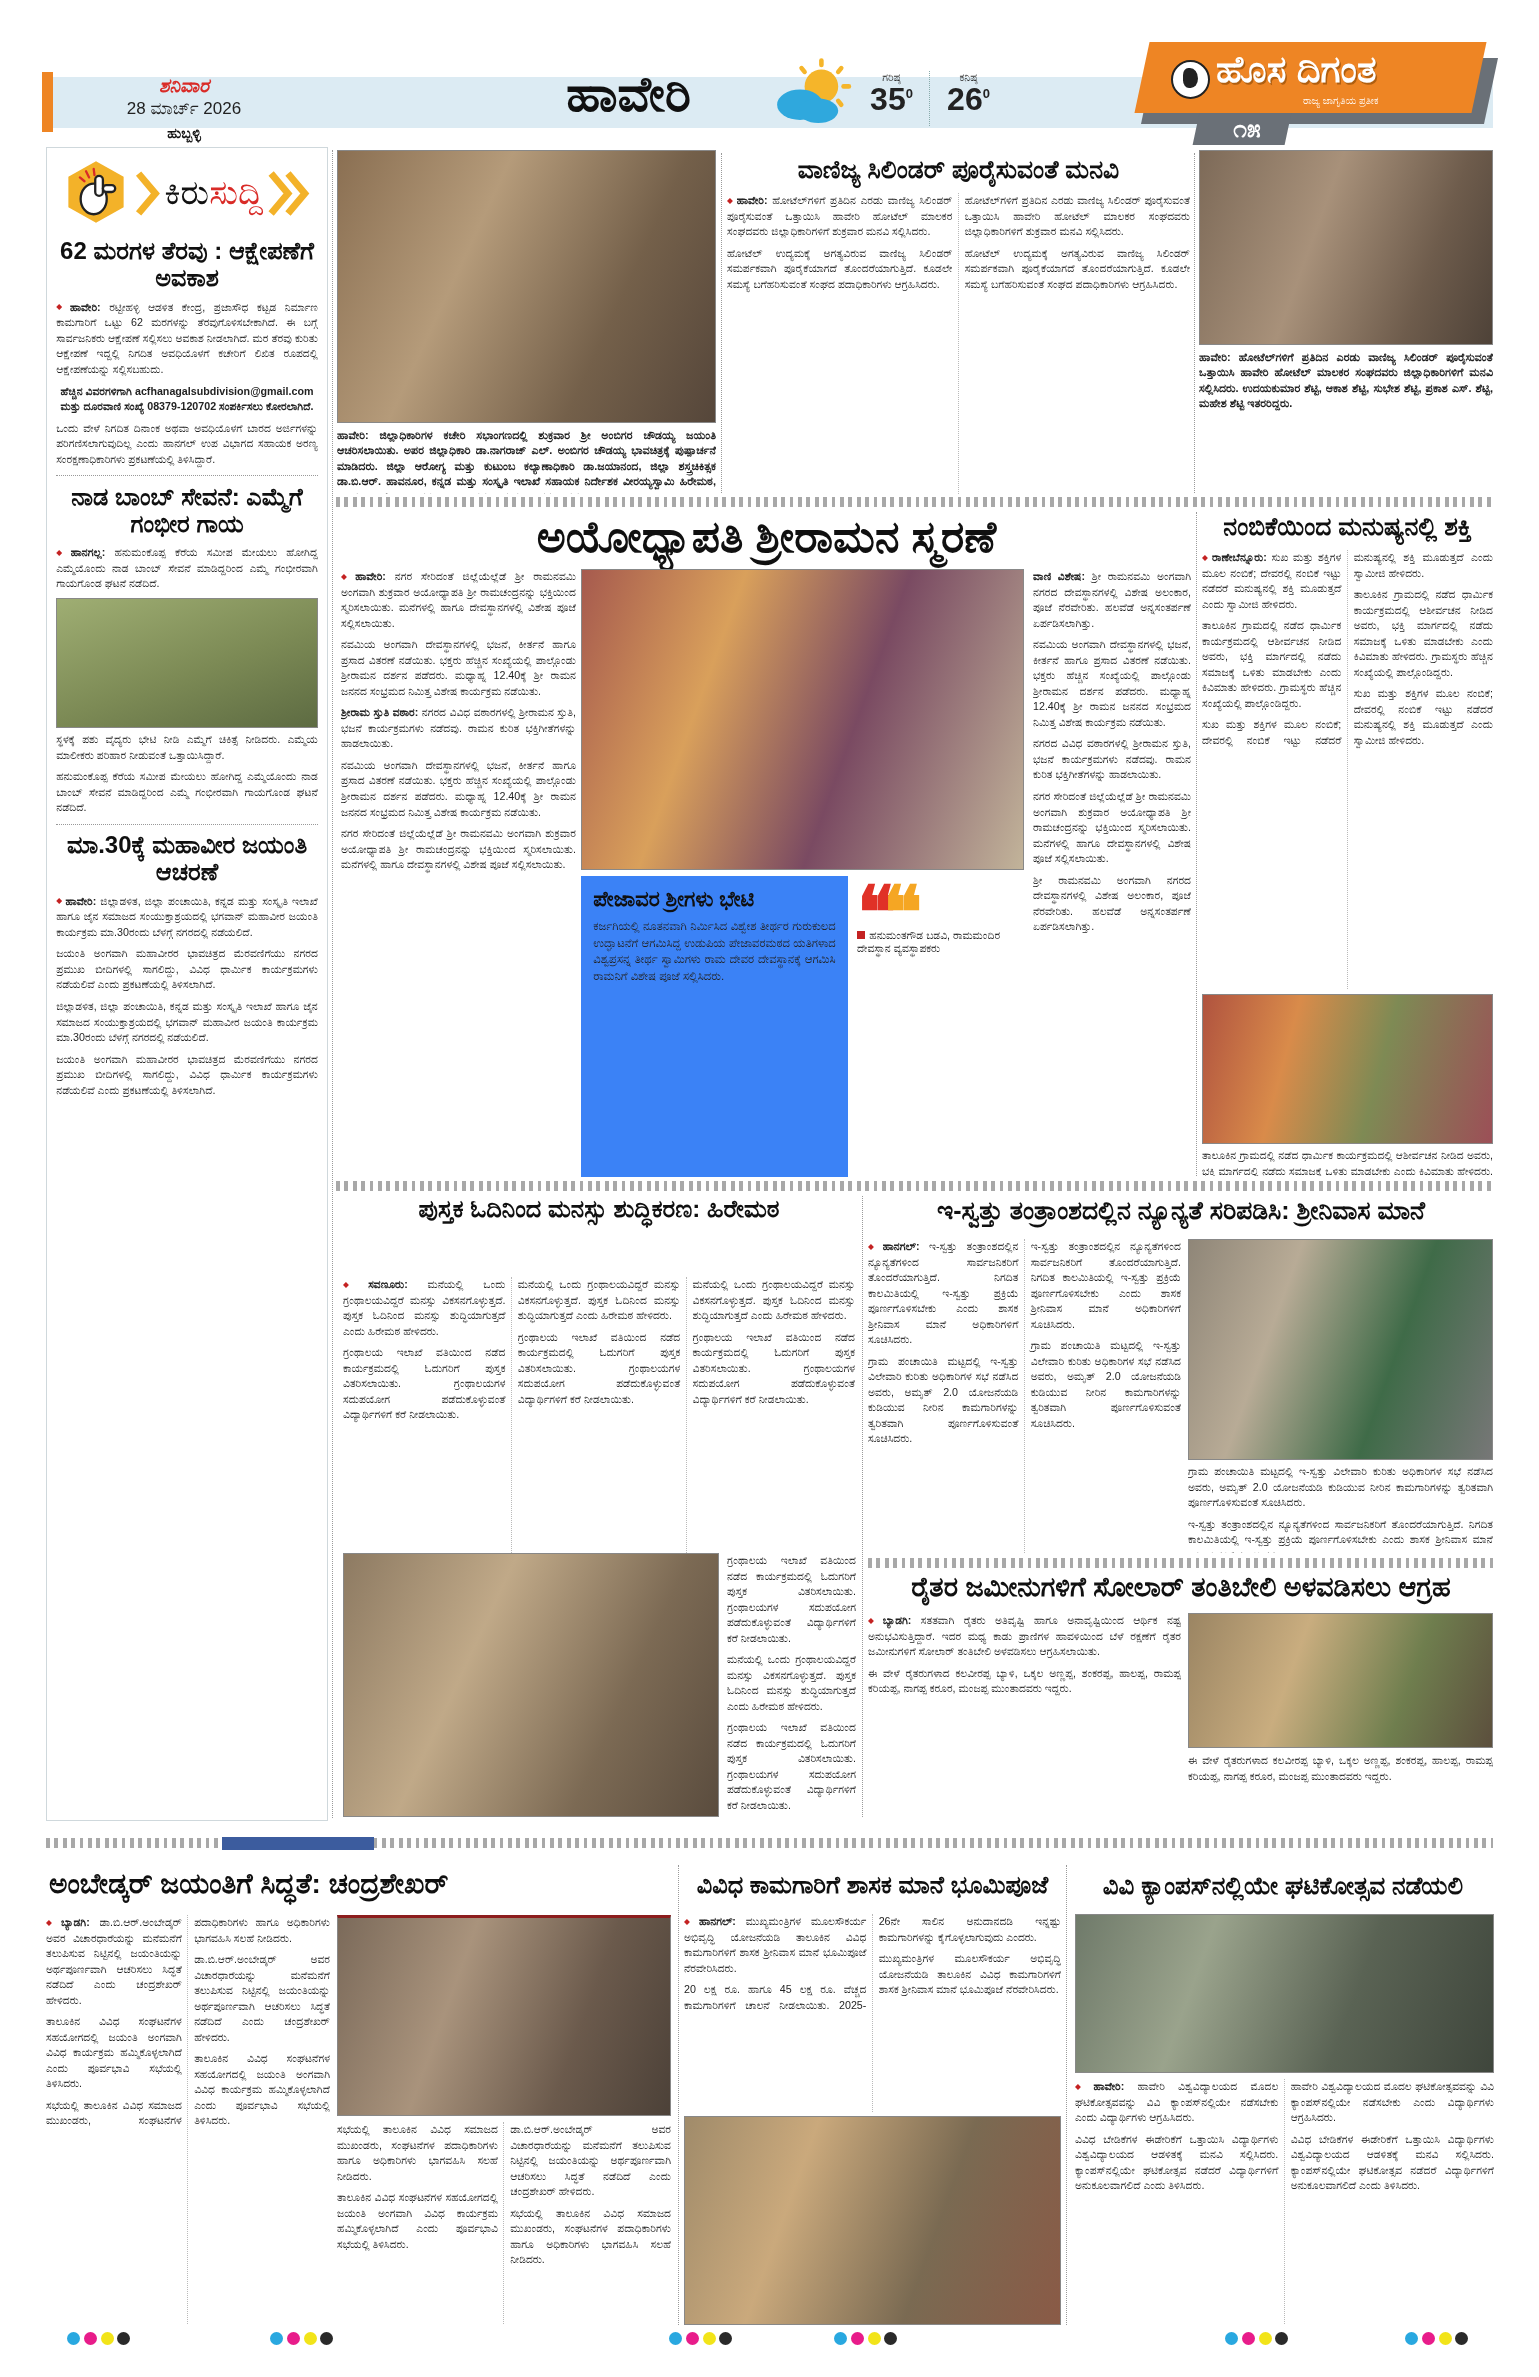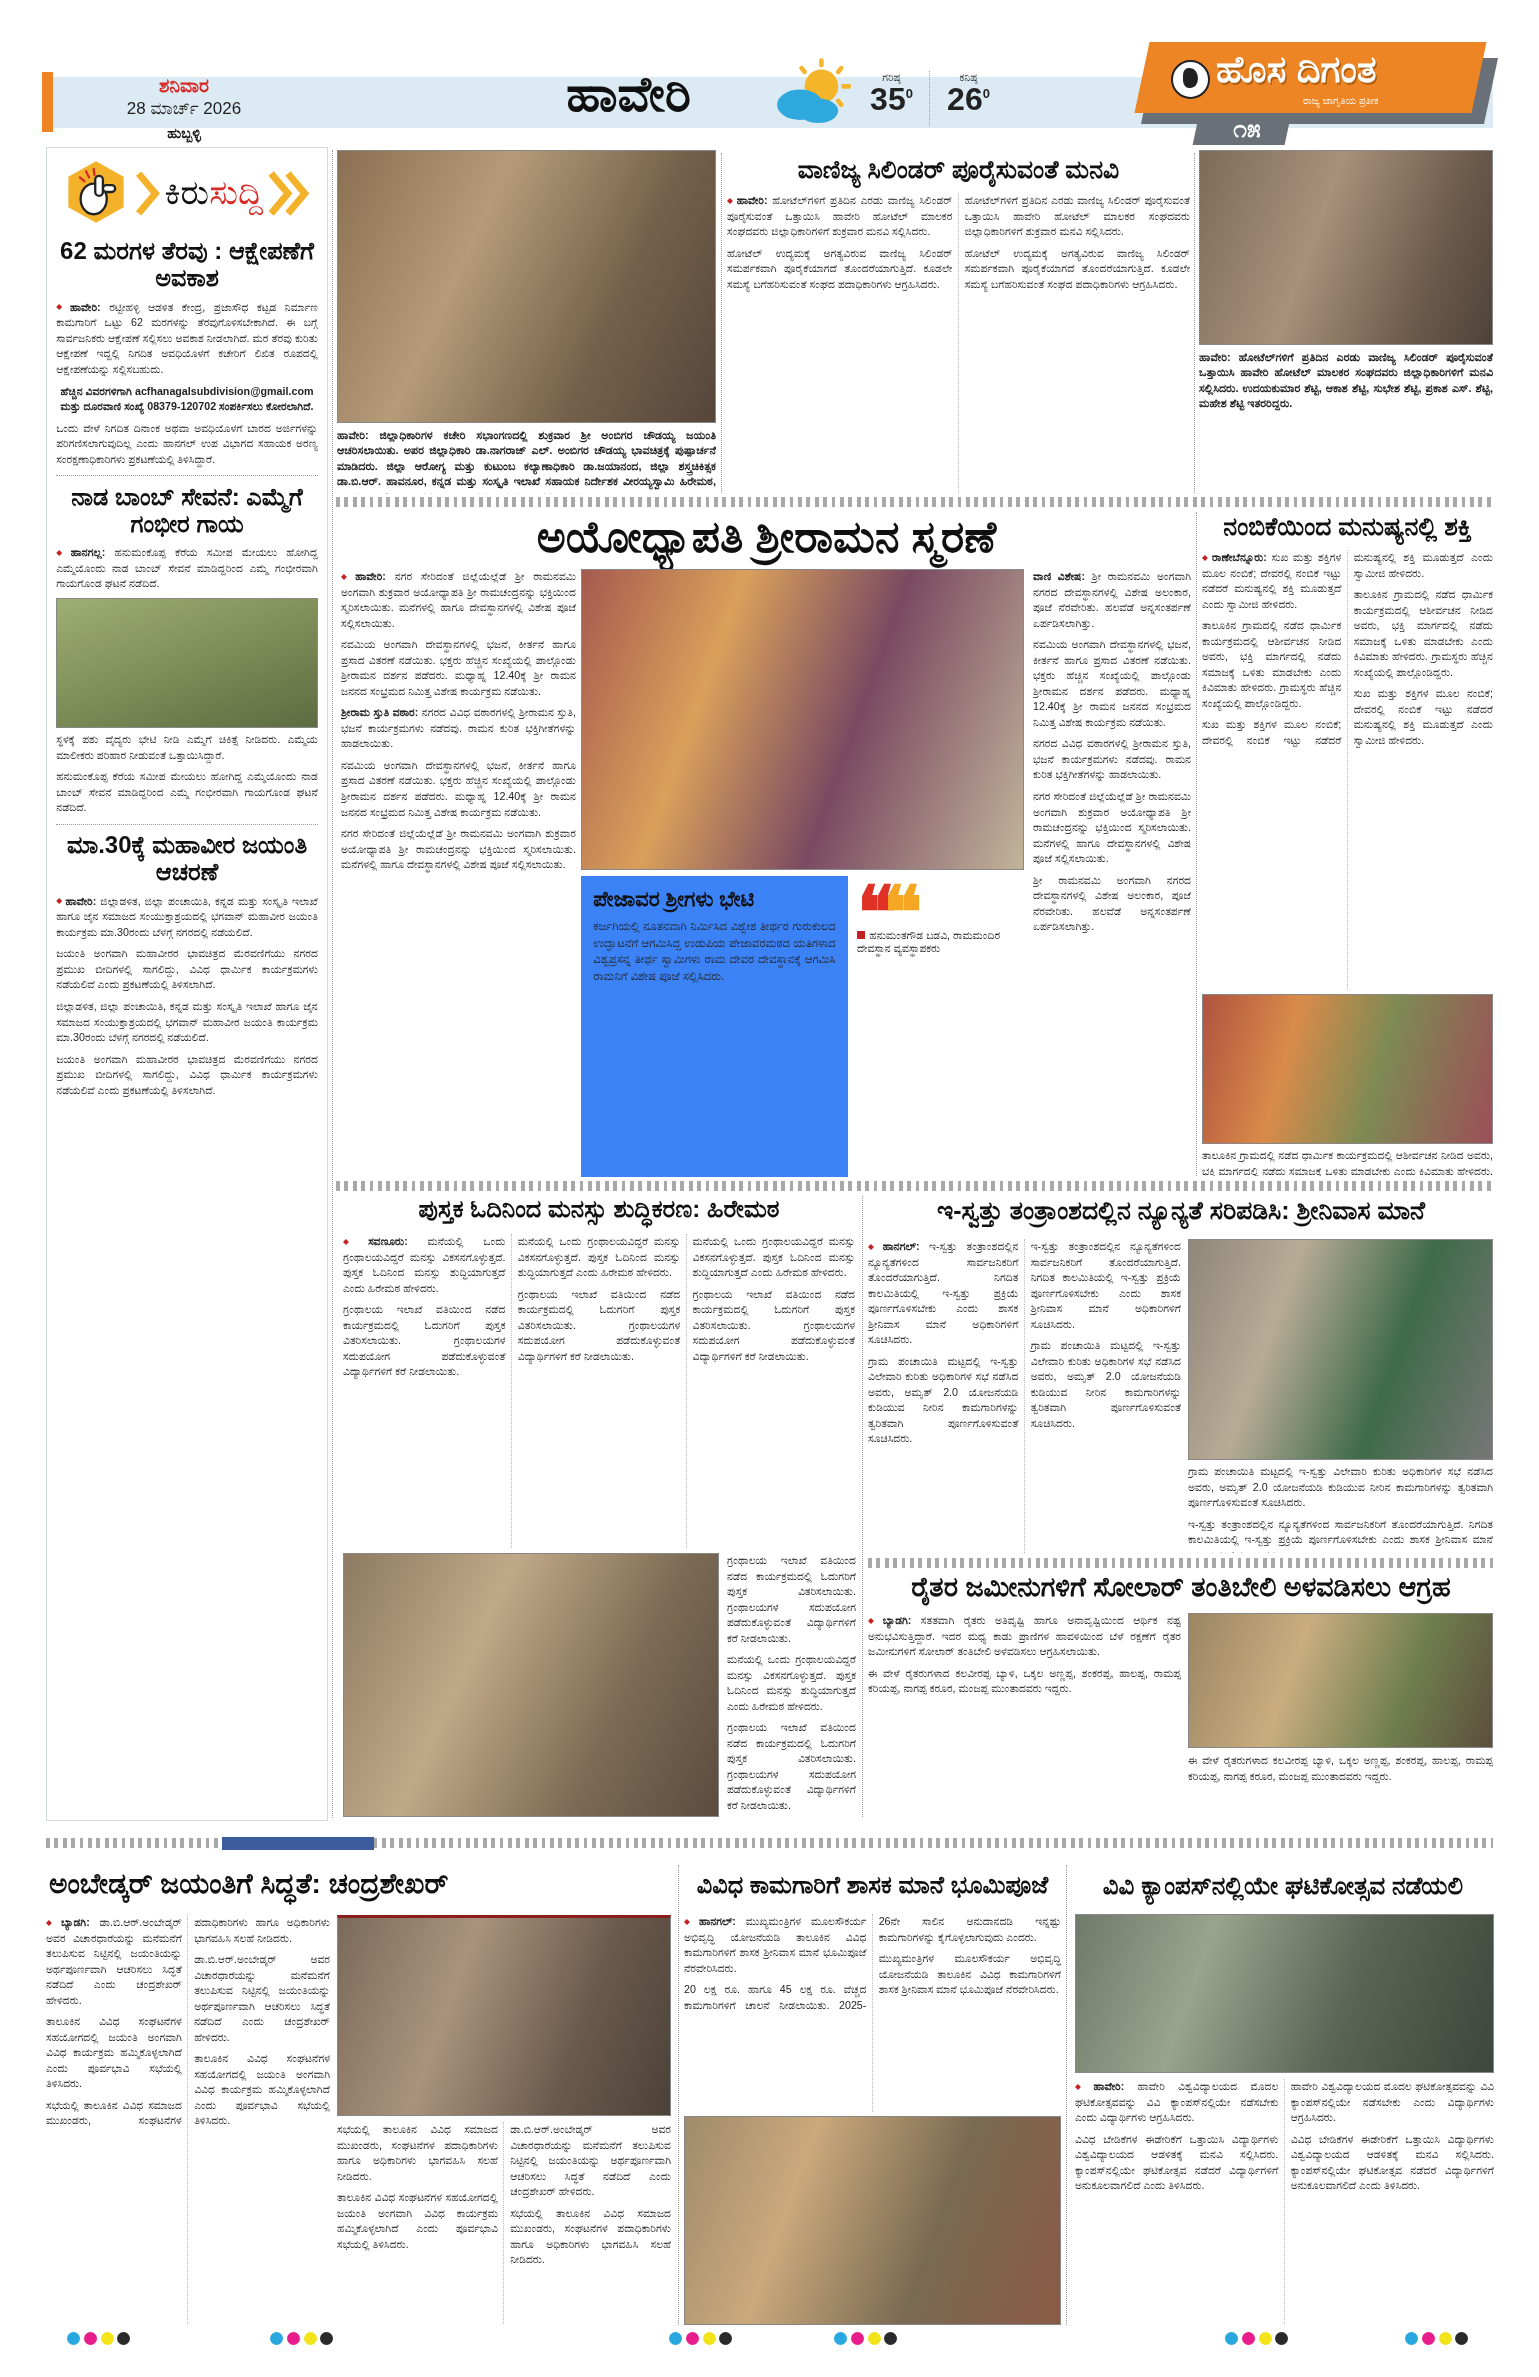--- a/index.html
+++ b/index.html
@@ -28,21 +28,21 @@
   .logo-skew{transform:skewX(-12deg);}
   .chev{fill:none;stroke:#f3b229;stroke-width:9;}
 </style>
 </head>
 <body>
 
 <div class="abs band" style="left:46px;top:77px;width:1447px;height:51px;"></div>
 <div class="abs" style="left:42px;top:72px;width:10.7px;height:60px;background:#ee8524;"></div>
 
 <div class="abs" style="left:69px;top:75px;width:230px;text-align:center;">
-  <div style="color:#d92b27;font-weight:bold;font-size:19px;">ಶನಿವಾರ</div>
+  <div style="color:#d92b27;font-weight:bold;font-size:19px;font-style:italic;">ಶನಿವಾರ</div>
   <div style="font-size:17px;color:#222;margin-top:1.5px;">28 ಮಾರ್ಚ್ 2026</div>
   <div style="font-size:14px;color:#111;font-weight:bold;margin-top:6.1px;">ಹುಬ್ಬಳ್ಳಿ</div>
 </div>
 
 <div class="abs hl" style="left:475px;top:67px;width:307px;font-size:49px;text-align:center;">ಹಾವೇರಿ</div>
 
 <div class="abs" style="left:771px;top:54px;width:84px;height:77px;">
   <svg width="84" height="77" viewBox="0 0 110 100">
     <circle cx="66" cy="42" r="22" fill="#f5b52a"></circle>
     <g stroke="#f5b52a" stroke-width="6" stroke-linecap="round">
@@ -200,21 +200,21 @@
 </div>
 <div class="abs photo" style="left:1202px;top:994px;width:291px;height:150px;background:linear-gradient(105deg,#b0533f 0%,#d98b4a 30%,#7e8a54 60%,#9c4f57 100%);"></div>
 <div class="abs body-text ofh" style="left:1202px;top:1148px;width:291px;height:28px;">
   <p>ತಾಲೂಕಿನ ಗ್ರಾಮದಲ್ಲಿ ನಡೆದ ಧಾರ್ಮಿಕ ಕಾರ್ಯಕ್ರಮದಲ್ಲಿ ಆಶೀರ್ವಚನ ನೀಡಿದ ಅವರು, ಭಕ್ತಿ ಮಾರ್ಗದಲ್ಲಿ ನಡೆದು ಸಮಾಜಕ್ಕೆ ಒಳಿತು ಮಾಡಬೇಕು ಎಂದು ಕಿವಿಮಾತು ಹೇಳಿದರು. ಗ್ರಾಮಸ್ಥರು ಹೆಚ್ಚಿನ ಸಂಖ್ಯೆಯಲ್ಲಿ ಪಾಲ್ಗೊಂಡಿದ್ದರು.</p>
 </div>
 
 <div class="abs stripes" style="left:336px;top:1181px;width:1158px;"></div>
 <div class="abs vrule" style="left:862px;top:1196px;height:621px;"></div>
 
 <div class="abs hl center" style="left:343px;top:1196px;width:512px;font-size:24px;">ಪುಸ್ತಕ ಓದಿನಿಂದ ಮನಸ್ಸು ಶುದ್ಧಿಕರಣ: ಹಿರೇಮಠ</div>
-<div class="abs body-text cols3 ofh" style="left:343px;top:1234px;width:512px;height:314px;">
+<div class="abs body-text cols3 ofh" style="left:343px;top:1277px;width:512px;height:314px;">
   <p><span class="dmd">◆</span><span class="dl">ಸವಣೂರು:</span> <span>ಮನೆಯಲ್ಲಿ ಒಂದು ಗ್ರಂಥಾಲಯವಿದ್ದರೆ ಮನಸ್ಸು ವಿಕಸನಗೊಳ್ಳುತ್ತದೆ. ಪುಸ್ತಕ ಓದಿನಿಂದ ಮನಸ್ಸು ಶುದ್ಧಿಯಾಗುತ್ತದೆ ಎಂದು ಹಿರೇಮಠ ಹೇಳಿದರು.</span></p>
   <p>ಗ್ರಂಥಾಲಯ ಇಲಾಖೆ ವತಿಯಿಂದ ನಡೆದ ಕಾರ್ಯಕ್ರಮದಲ್ಲಿ ಓದುಗರಿಗೆ ಪುಸ್ತಕ ವಿತರಿಸಲಾಯಿತು. ಗ್ರಂಥಾಲಯಗಳ ಸದುಪಯೋಗ ಪಡೆದುಕೊಳ್ಳುವಂತೆ ವಿದ್ಯಾರ್ಥಿಗಳಿಗೆ ಕರೆ ನೀಡಲಾಯಿತು.</p>
   <p>ಮನೆಯಲ್ಲಿ ಒಂದು ಗ್ರಂಥಾಲಯವಿದ್ದರೆ ಮನಸ್ಸು ವಿಕಸನಗೊಳ್ಳುತ್ತದೆ. ಪುಸ್ತಕ ಓದಿನಿಂದ ಮನಸ್ಸು ಶುದ್ಧಿಯಾಗುತ್ತದೆ ಎಂದು ಹಿರೇಮಠ ಹೇಳಿದರು.</p>
   <p>ಗ್ರಂಥಾಲಯ ಇಲಾಖೆ ವತಿಯಿಂದ ನಡೆದ ಕಾರ್ಯಕ್ರಮದಲ್ಲಿ ಓದುಗರಿಗೆ ಪುಸ್ತಕ ವಿತರಿಸಲಾಯಿತು. ಗ್ರಂಥಾಲಯಗಳ ಸದುಪಯೋಗ ಪಡೆದುಕೊಳ್ಳುವಂತೆ ವಿದ್ಯಾರ್ಥಿಗಳಿಗೆ ಕರೆ ನೀಡಲಾಯಿತು.</p>
   <p>ಮನೆಯಲ್ಲಿ ಒಂದು ಗ್ರಂಥಾಲಯವಿದ್ದರೆ ಮನಸ್ಸು ವಿಕಸನಗೊಳ್ಳುತ್ತದೆ. ಪುಸ್ತಕ ಓದಿನಿಂದ ಮನಸ್ಸು ಶುದ್ಧಿಯಾಗುತ್ತದೆ ಎಂದು ಹಿರೇಮಠ ಹೇಳಿದರು.</p>
   <p>ಗ್ರಂಥಾಲಯ ಇಲಾಖೆ ವತಿಯಿಂದ ನಡೆದ ಕಾರ್ಯಕ್ರಮದಲ್ಲಿ ಓದುಗರಿಗೆ ಪುಸ್ತಕ ವಿತರಿಸಲಾಯಿತು. ಗ್ರಂಥಾಲಯಗಳ ಸದುಪಯೋಗ ಪಡೆದುಕೊಳ್ಳುವಂತೆ ವಿದ್ಯಾರ್ಥಿಗಳಿಗೆ ಕರೆ ನೀಡಲಾಯಿತು.</p>
 </div>
 <div class="abs photo" style="left:343px;top:1553px;width:376px;height:264px;background:linear-gradient(115deg,#8d7a62 0%,#c0a988 35%,#7c6a54 70%,#5a4c3e 100%);"></div>
 <div class="abs body-text ofh" style="left:727px;top:1553px;width:129px;height:264px;">
   <p>ಗ್ರಂಥಾಲಯ ಇಲಾಖೆ ವತಿಯಿಂದ ನಡೆದ ಕಾರ್ಯಕ್ರಮದಲ್ಲಿ ಓದುಗರಿಗೆ ಪುಸ್ತಕ ವಿತರಿಸಲಾಯಿತು. ಗ್ರಂಥಾಲಯಗಳ ಸದುಪಯೋಗ ಪಡೆದುಕೊಳ್ಳುವಂತೆ ವಿದ್ಯಾರ್ಥಿಗಳಿಗೆ ಕರೆ ನೀಡಲಾಯಿತು.</p>

